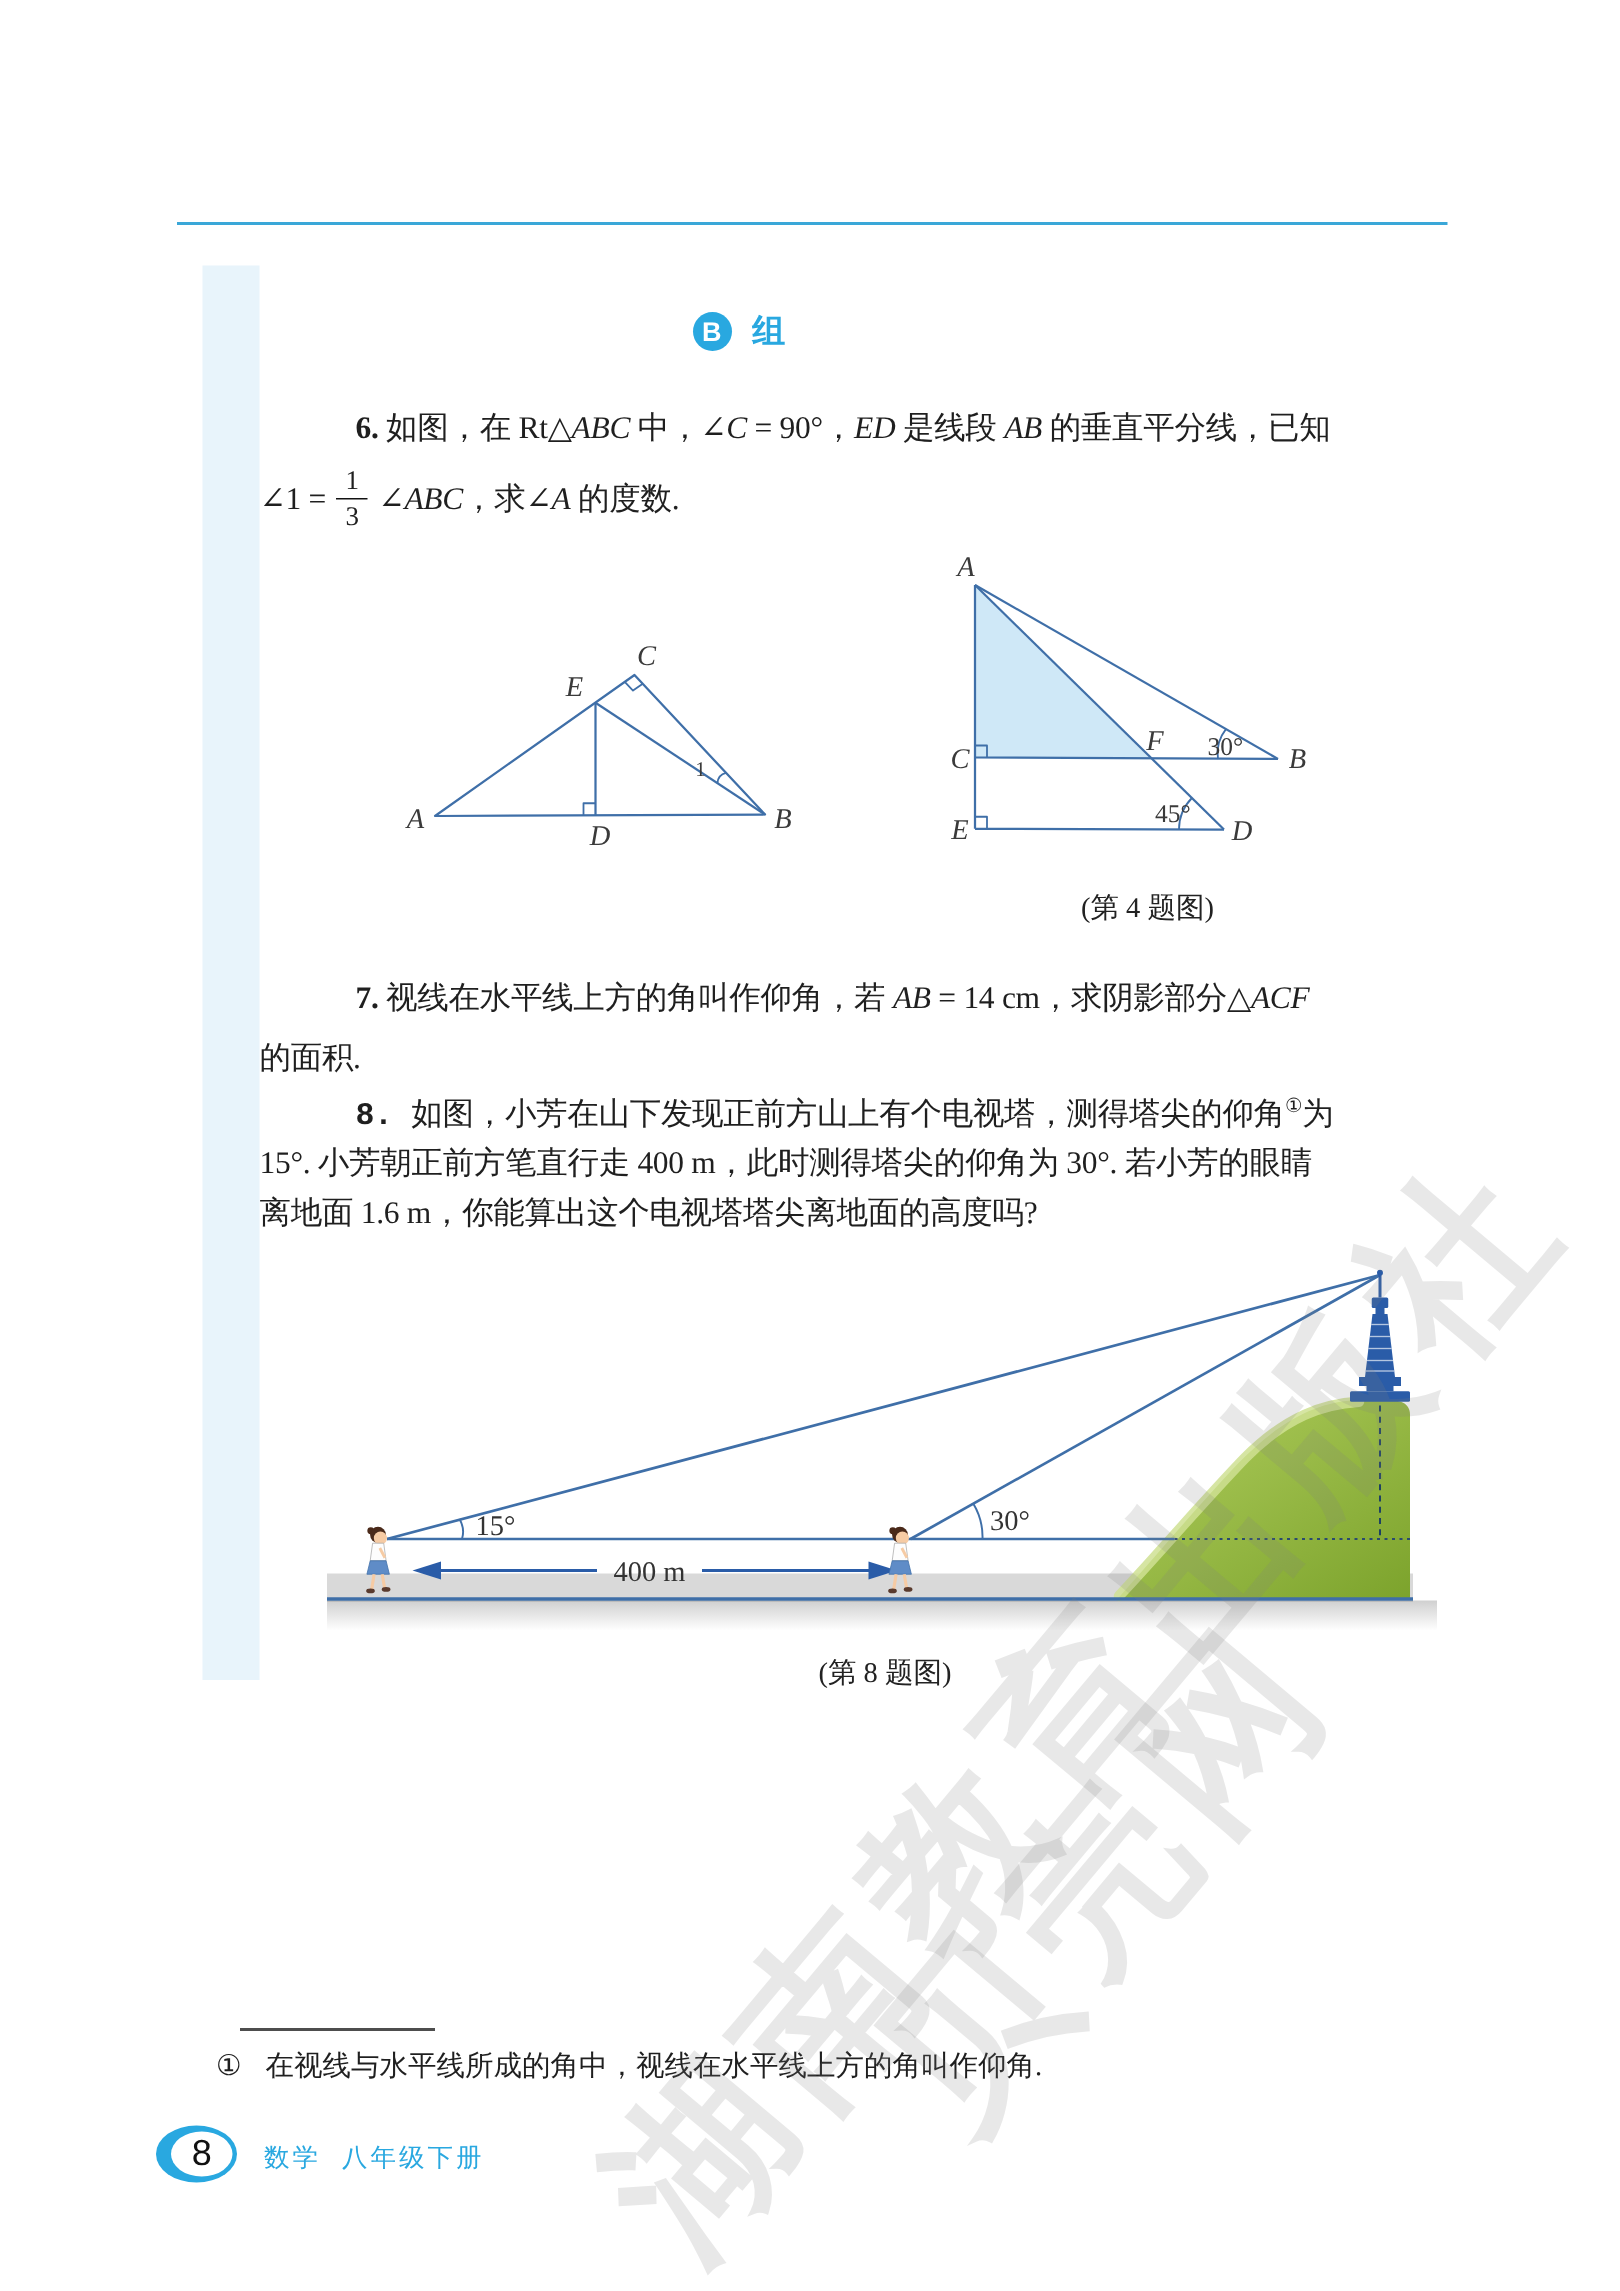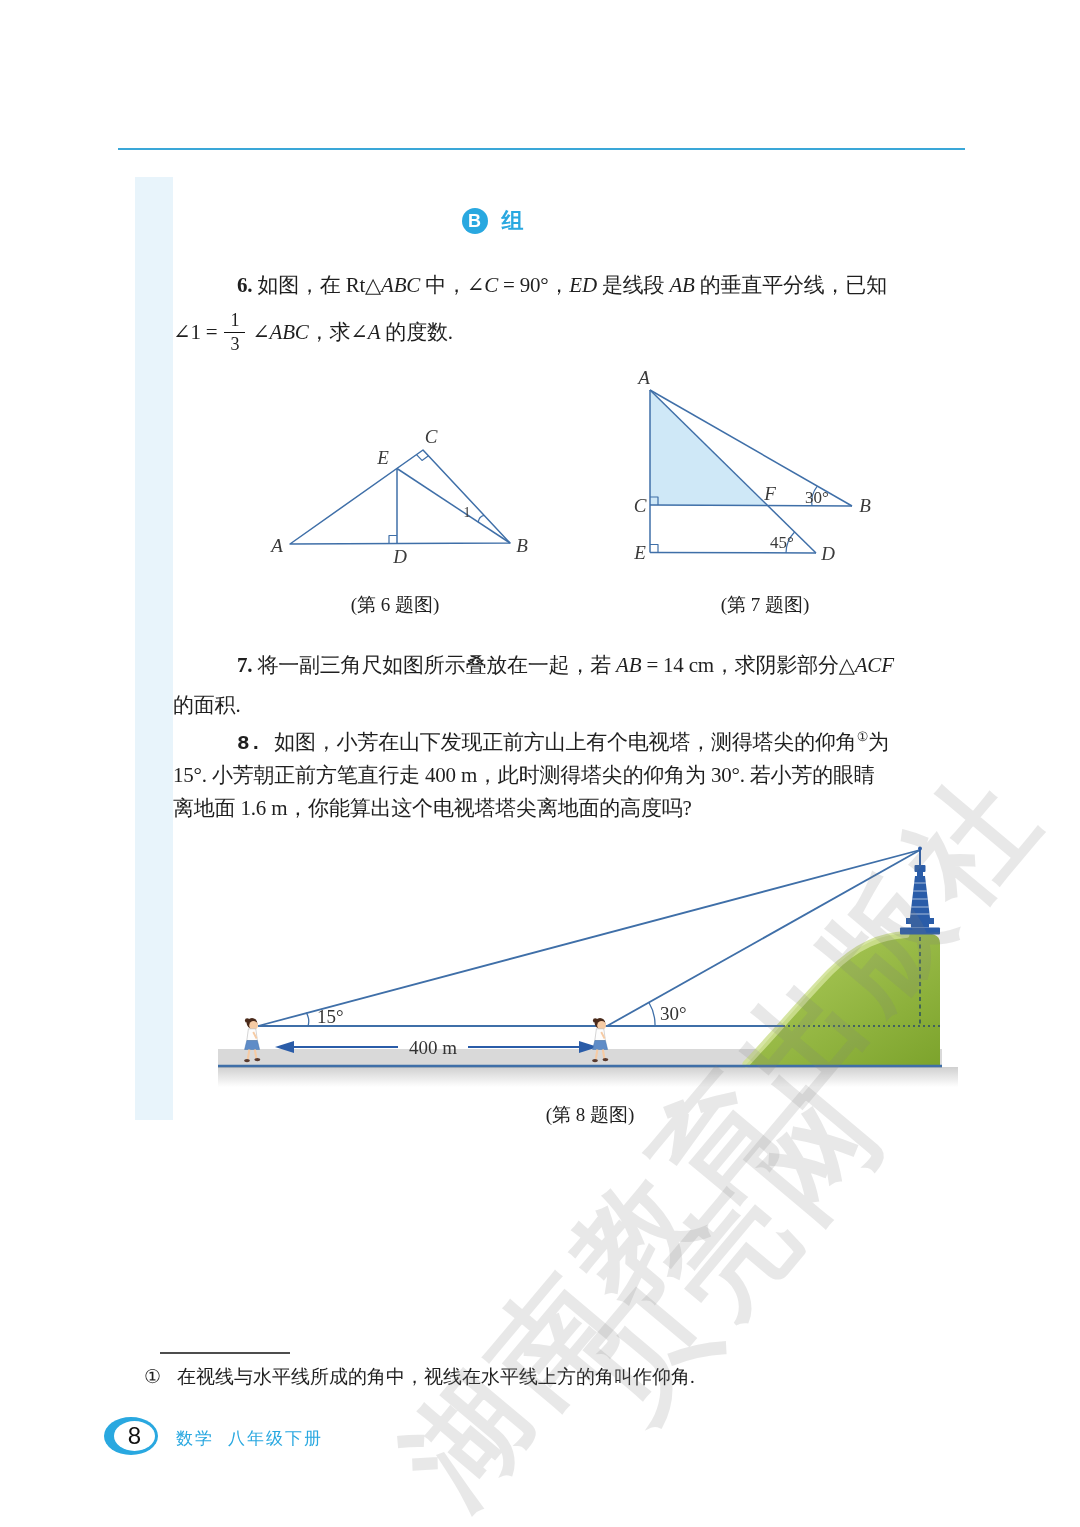--- a/index.html
+++ b/index.html
@@ -82,21 +82,20 @@
       <polyline points="167,135.5 159,135.5 159,143.6" stroke-width="1.2"></polyline>
       <path d="M248.3,122.1 Q248.7,116.6 254,115.3" stroke-width="1.2"></path>
     </g>
     <text x="47" y="152" class="vlabel" text-anchor="middle">A</text>
     <text x="292" y="152" class="vlabel" text-anchor="middle">B</text>
     <text x="201" y="43" class="vlabel" text-anchor="middle">C</text>
     <text x="170" y="163" class="vlabel" text-anchor="middle">D</text>
     <text x="153" y="64" class="vlabel" text-anchor="middle">E</text>
     <text x="237" y="117" class="alabel" style="font-size:14px" text-anchor="middle">1</text>
   </svg>
-  <div class="caption" style="left:230px;top:592px;width:330px;">(第 6 题图)</div>
 
   <svg class="abs" style="left:600px;top:360px;" width="330" height="215" viewBox="0 0 330 215">
     <path d="M50,30 L50,145 L167,146 Z" fill="#cfe8f7" stroke="none"></path>
     <g stroke="#3f6fa8" stroke-width="1.5" fill="none" stroke-linejoin="round">
       <line x1="50" y1="30" x2="50" y2="192.5"></line>
       <line x1="50" y1="145" x2="252" y2="146"></line>
       <line x1="50" y1="192.5" x2="216" y2="193"></line>
       <line x1="50" y1="30" x2="252" y2="146"></line>
       <line x1="50" y1="30" x2="216" y2="193"></line>
       <polyline points="50,137 58,137 58,145" stroke-width="1.2"></polyline>
@@ -106,23 +105,23 @@
     </g>
     <text x="44" y="24" class="vlabel" text-anchor="middle">A</text>
     <text x="40" y="152" class="vlabel" text-anchor="middle">C</text>
     <text x="40" y="199" class="vlabel" text-anchor="middle">E</text>
     <text x="265" y="152" class="vlabel" text-anchor="middle">B</text>
     <text x="228" y="200" class="vlabel" text-anchor="middle">D</text>
     <text x="170" y="140" class="vlabel" text-anchor="middle">F</text>
     <text x="205" y="143" class="alabel">30°</text>
     <text x="170" y="188" class="alabel">45°</text>
   </svg>
-  <div class="caption" style="left:600px;top:592px;width:330px;">(第 7 题图)</div>
-
-  <div class="line" style="left:237px;top:651px;"><span class="bd">7.</span><span> 将一副三角尺如图所示叠放在一起，若 </span><span class="it">AB</span><span> = 14 cm，求阴影部分△</span><span class="it">ACF</span></div>
+  <div class="caption" style="left:600px;top:592px;width:330px;">(第 4 题图)</div>
+
+  <div class="line" style="left:237px;top:651px;"><span class="bd">7.</span><span> 视线在水平线上方的角叫作仰角，若 </span><span class="it">AB</span><span> = 14 cm，求阴影部分△</span><span class="it">ACF</span></div>
   <div class="line" style="left:173px;top:691px;"><span>的面积.</span></div>
 
   <div class="line" style="left:237px;top:728px;font-family:Liberation Mono, monospace;"><span class="bd">8.</span><span> 如图，小芳在山下发现正前方山上有个电视塔，测得塔尖的仰角</span><span class="sup">①</span><span>为</span></div>
   <div class="line" style="left:173px;top:761px;"><span>15°. 小芳朝正前方笔直行走 400 m，此时测得塔尖的仰角为 30°. 若小芳的眼睛</span></div>
   <div class="line" style="left:173px;top:794px;"><span>离地面 1.6 m，你能算出这个电视塔塔尖离地面的高度吗?</span></div>
 
   <svg class="abs" style="left:200px;top:838px;" width="780" height="257" viewBox="0 0 780 257">
     <defs>
       <linearGradient id="hillGrad" x1="0" y1="0" x2="1" y2="1">
         <stop offset="0" stop-color="#b2cf5f"></stop>

